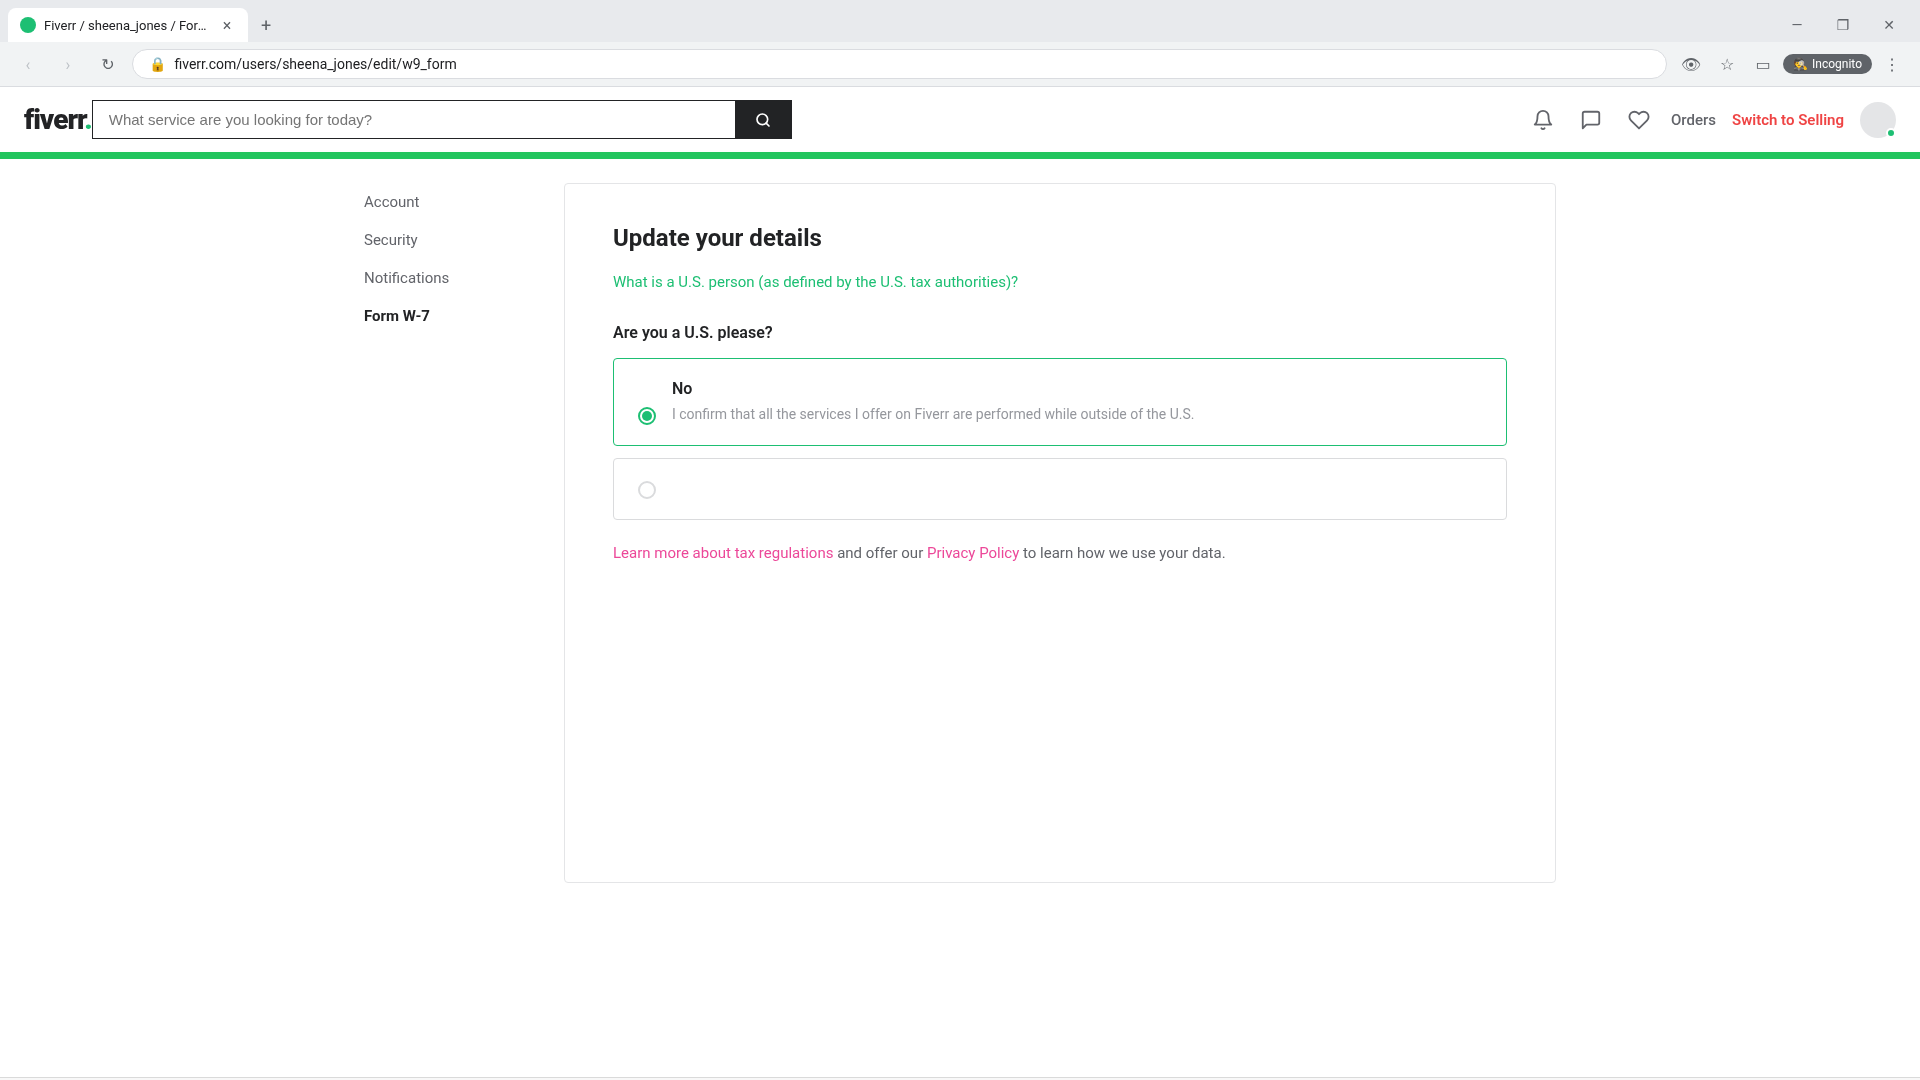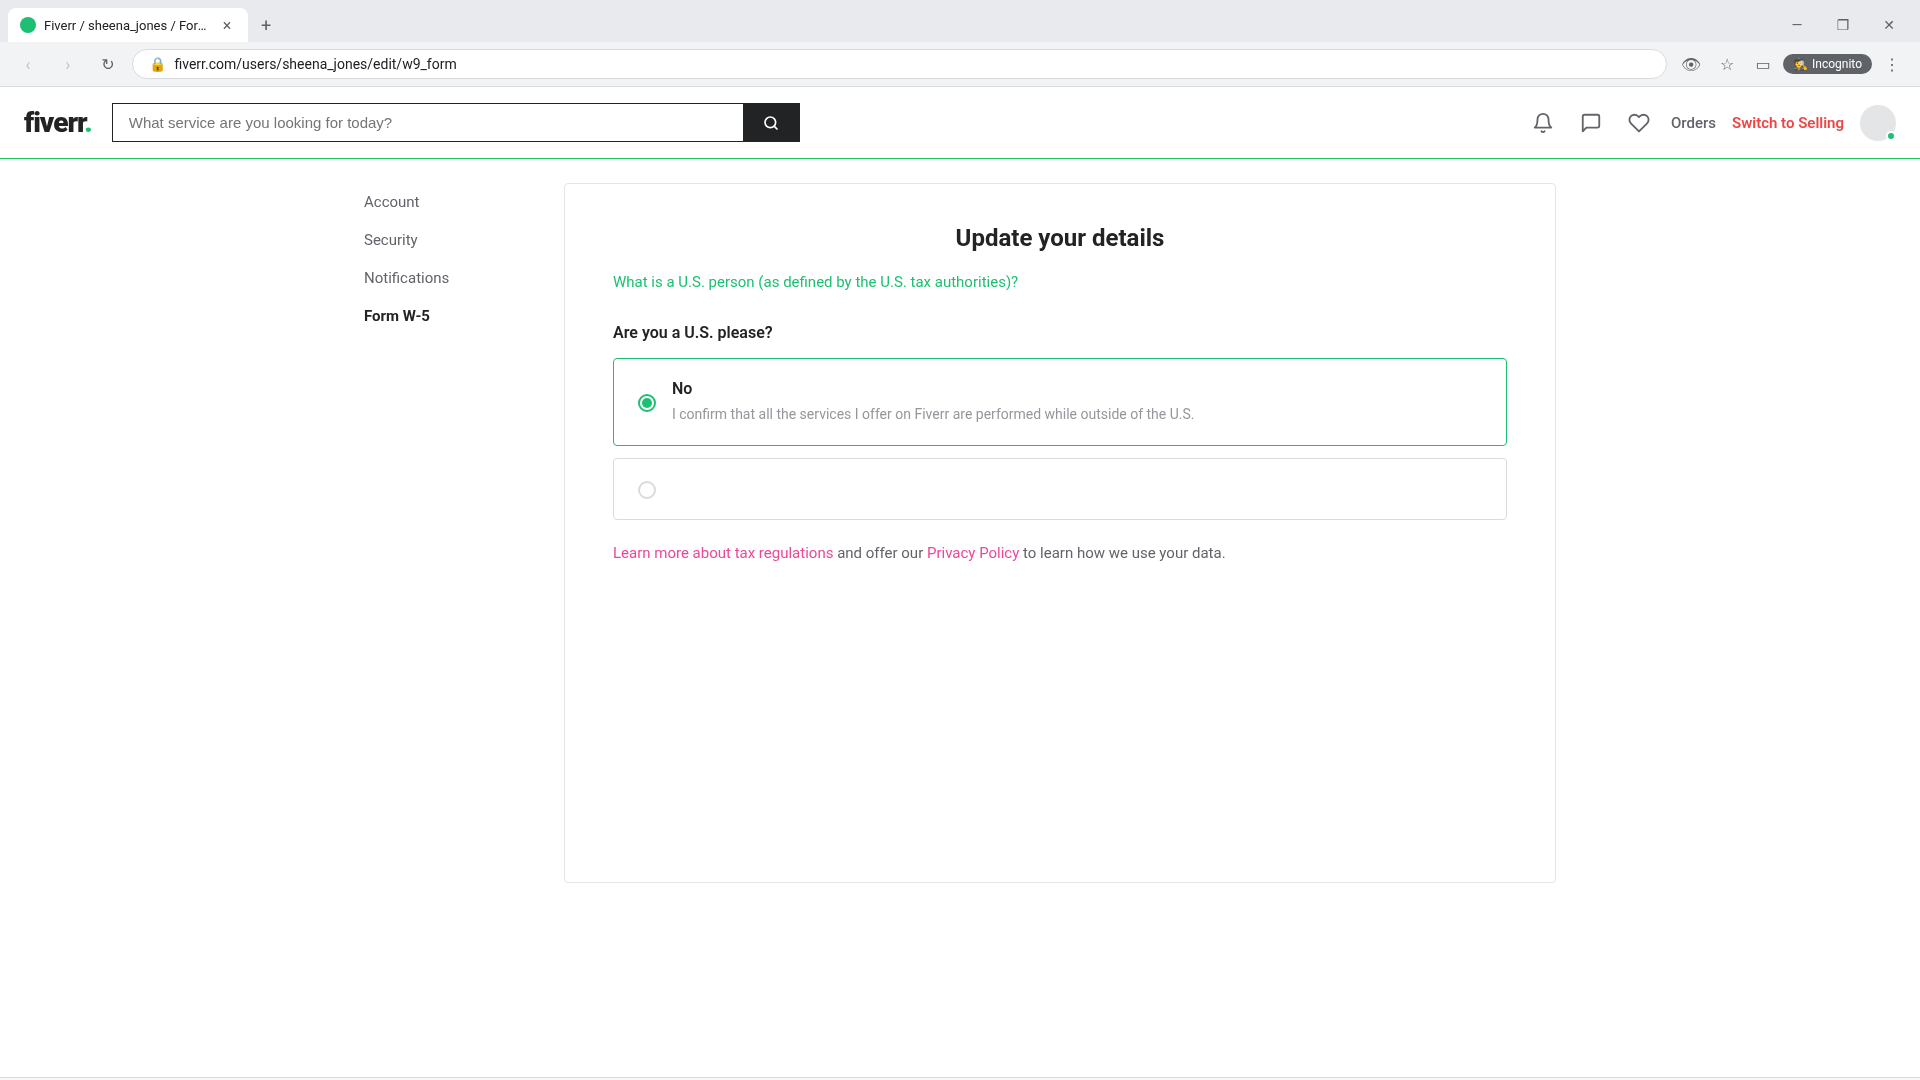--- a/index.html
+++ b/index.html
@@ -24,21 +24,21 @@
     .address-bar .lock-icon { color: #5f6368; font-size: 14px; }
     .address-bar .url-text { color: #202124; }
     .toolbar-right { display: flex; align-items: center; gap: 4px; }
     .toolbar-icon { width: 32px; height: 32px; border-radius: 50%; display: flex; align-items: center; justify-content: center; cursor: pointer; color: #5f6368; font-size: 16px; }
     .incognito-badge { background: #5f6368; color: #fff; border-radius: 12px; padding: 3px 10px; font-size: 12px; display: flex; align-items: center; gap: 4px; }
 
     
     .fiverr-app { background: #fff; min-height: calc(1080px - 90px); }
 
     
-    .fiverr-navbar { display: flex; align-items: center; padding: 0 24px; height: 72px; border-bottom: 1px solid #22c55e; background: #fff; gap: 20px; }
+    .fiverr-navbar { display: flex; align-items: center; padding: 0 24px; height: 72px; border-bottom: 7px solid #22c55e; background: #fff; }
     .fiverr-logo { font-size: 28px; font-weight: 900; color: #1dbf73; letter-spacing: -1px; text-decoration: none; flex-shrink: 0; }
     .fiverr-logo span { color: #222325; }
     .search-bar { flex: 1; max-width: 700px; display: flex; border: 1px solid #222325; border-radius: 0; overflow: hidden; }
     .search-input { flex: 1; padding: 10px 16px; font-size: 15px; border: none; outline: none; color: #62646a; }
     .search-btn { background: #222325; color: #fff; border: none; padding: 0 20px; cursor: pointer; font-size: 16px; display: flex; align-items: center; }
     .nav-spacer { flex: 1; }
     .nav-icons { display: flex; align-items: center; gap: 16px; }
     .nav-icon { position: relative; cursor: pointer; color: #62646a; font-size: 20px; width: 32px; height: 32px; display: flex; align-items: center; justify-content: center; }
     .nav-link { color: #62646a; text-decoration: none; font-size: 15px; font-weight: 500; cursor: pointer; }
     .nav-link.green { color: #ef4444; font-weight: 600; }
@@ -49,28 +49,28 @@
     .page-layout { display: flex; max-width: 1240px; margin: 0 auto; padding: 24px; gap: 0; }
 
     
     .sidebar { width: 200px; flex-shrink: 0; padding-right: 24px; }
     .sidebar-item { padding: 10px 0; font-size: 15px; color: #62646a; cursor: pointer; text-decoration: none; display: block; }
     .sidebar-item.active { color: #222325; font-weight: 700; }
 
     
     .content { flex: 1; background: #fff; border: 1px solid #e4e5e7; border-radius: 4px; padding: 40px 48px; min-height: 700px; }
 
-    .page-title { font-size: 24px; font-weight: 700; color: #222325; margin-bottom: 20px; text-align: center; }
+    .page-title { font-size: 24px; font-weight: 700; color: #222325; margin-bottom: 20px; }
     .page-description { font-size: 15px; color: #62646a; line-height: 1.5; margin-bottom: 6px; }
     .page-link { color: #1dbf73; text-decoration: none; font-size: 15px; }
 
     .section-title { font-size: 16px; font-weight: 600; color: #222325; margin: 32px 0 16px; }
 
     
-    .radio-card { border: 1px solid #dadbdd; border-radius: 4px; padding: 20px 24px; margin-bottom: 12px; cursor: pointer; display: flex; align-items: center; gap: 16px; }
+    .radio-card { border: 1px solid #dadbdd; border-radius: 4px; padding: 20px 24px; margin-bottom: 12px; cursor: pointer; display: flex; align-items: flex-end; gap: 16px; }
     .radio-card.selected { border-color: #1dbf73; background: #fff; }
     .radio-input { width: 18px; height: 18px; border-radius: 50%; border: 2px solid #dadbdd; flex-shrink: 0; display: flex; align-items: center; justify-content: center; margin-top: 2px; }
     .radio-input.checked { border-color: #1dbf73; }
     .radio-input.checked::after { content: ''; width: 10px; height: 10px; background: #1dbf73; border-radius: 50%; }
     .radio-label { font-size: 16px; font-weight: 600; color: #222325; margin-bottom: 6px; }
     .radio-desc { font-size: 14px; color: #95979d; line-height: 1.5; }
 
     .footer-text { font-size: 15px; color: #62646a; margin-top: 24px; }
     .footer-link { color: #ec4899; text-decoration: none; }
 
@@ -158,21 +158,21 @@
       </div>
     </div>
   </nav>
 
   <div class="page-layout">
 
     <aside class="sidebar">
       <a class="sidebar-item">Account</a>
       <a class="sidebar-item">Security</a>
       <a class="sidebar-item">Notifications</a>
-      <a class="sidebar-item active">Form W-5</a>
+      <a class="sidebar-item active">Form W-7</a>
     </aside>
 
     <main class="content">
       <h1 class="page-title">Update your details</h1>
       <a class="page-link">What is a U.S. person (as defined by the U.S. tax authorities)?</a>
 
       <h2 class="section-title">Are you a U.S. please?</h2>
 
       
       <div class="radio-card selected">

